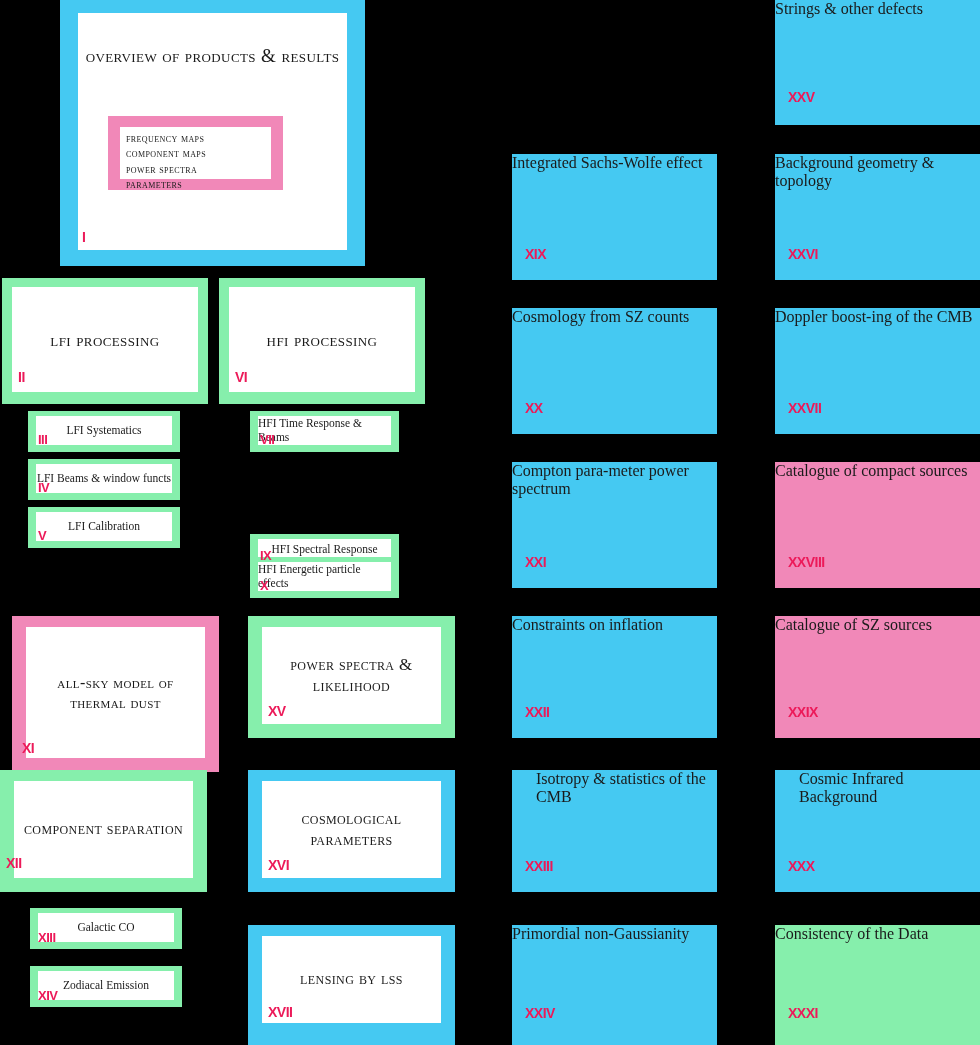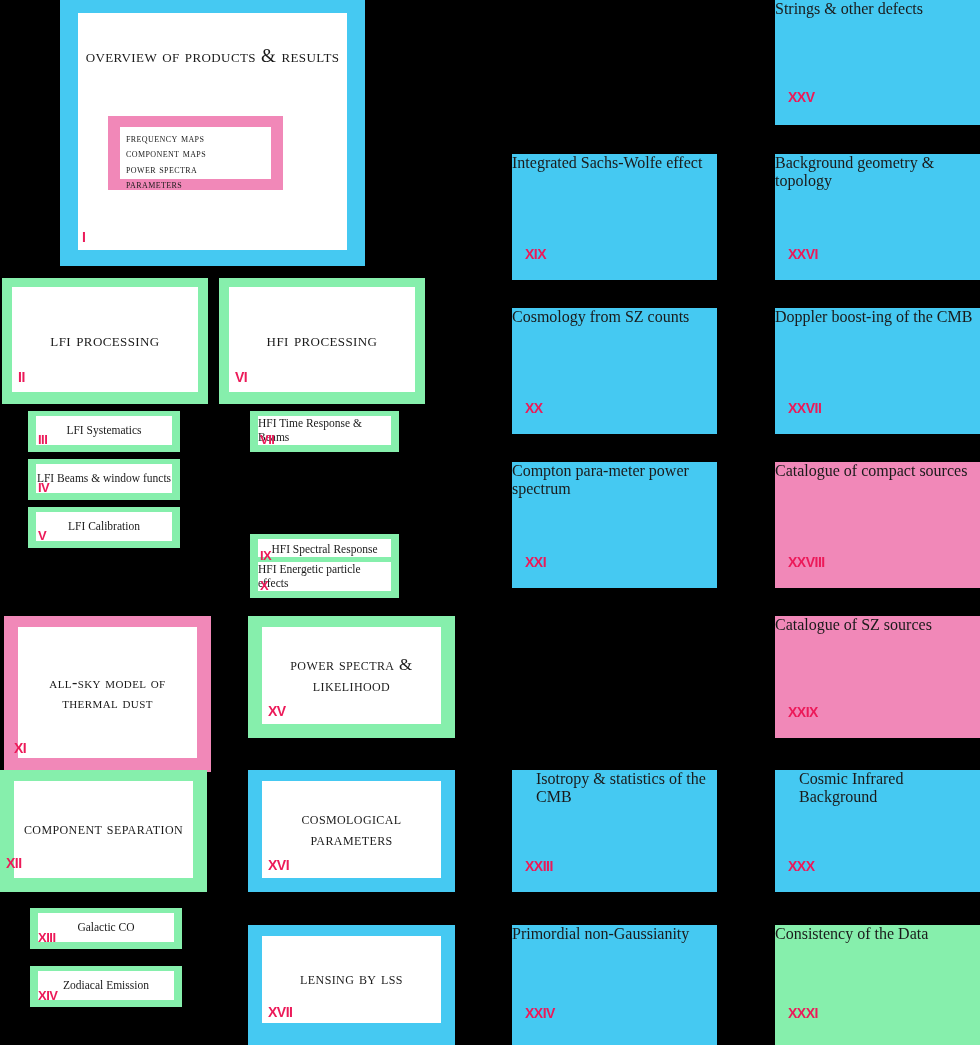--- a/index.html
+++ b/index.html
@@ -82,21 +82,21 @@
   #hfi-time{left:250px;top:411px;width:149px;height:41px;}
   #hfi-time .numeral{left:10px;bottom:6px;}
   #hfi-cal{left:250px;top:459px;width:149px;height:41px;}
   #hfi-cal .numeral{left:10px;bottom:6px;}
   #hfi-spec{left:250px;top:534px;width:149px;height:34px;}
   #hfi-spec .numeral{left:10px;bottom:6px;}
   #hfi-part{left:250px;top:557px;width:149px;height:41px;}
   #hfi-part .numeral{left:10px;bottom:6px;}
 
   
-  #dust{left:4px;top:616px;width:207px;height:156px;}
+  #dust{left:12px;top:616px;width:207px;height:156px;}
   #dust .inner{left:14px;top:11px;right:14px;bottom:14px;}
   #dust .label{font-size:16px;}
   #dust .numeral{left:10px;bottom:17px;font-size:14px;}
 
   #pspec{left:248px;top:616px;width:207px;height:122px;}
   #pspec .inner{left:14px;top:11px;right:14px;bottom:14px;}
   #pspec .label{font-size:17px;}
   #pspec .numeral{left:20px;bottom:20px;font-size:14px;}
 
   #compsep{left:0px;top:770px;width:207px;height:122px;}
@@ -269,20 +269,26 @@
       <span class="label">Cosmology from SZ counts</span>
     </div>
     <span class="numeral">XX</span>
   </div>
   <div class="gbox f-blue c3 r4">
     <div class="inner">
       <span class="label">Compton para-meter power spectrum</span>
     </div>
     <span class="numeral">XXI</span>
   </div>
+  <div class="gbox f-blue c3 r5">
+    <div class="inner">
+      <span class="label">Constraints on inflation</span>
+    </div>
+    <span class="numeral">XXII</span>
+  </div>
   <div class="gbox f-blue c3 r6">
     <div class="inner">
       <span class="label">Isotropy &amp; statistics of the CMB</span>
     </div>
     <span class="numeral">XXIII</span>
   </div>
   <div class="gbox f-blue c3 r7">
     <div class="inner">
       <span class="label">Primordial non-Gaussianity</span>
     </div>

